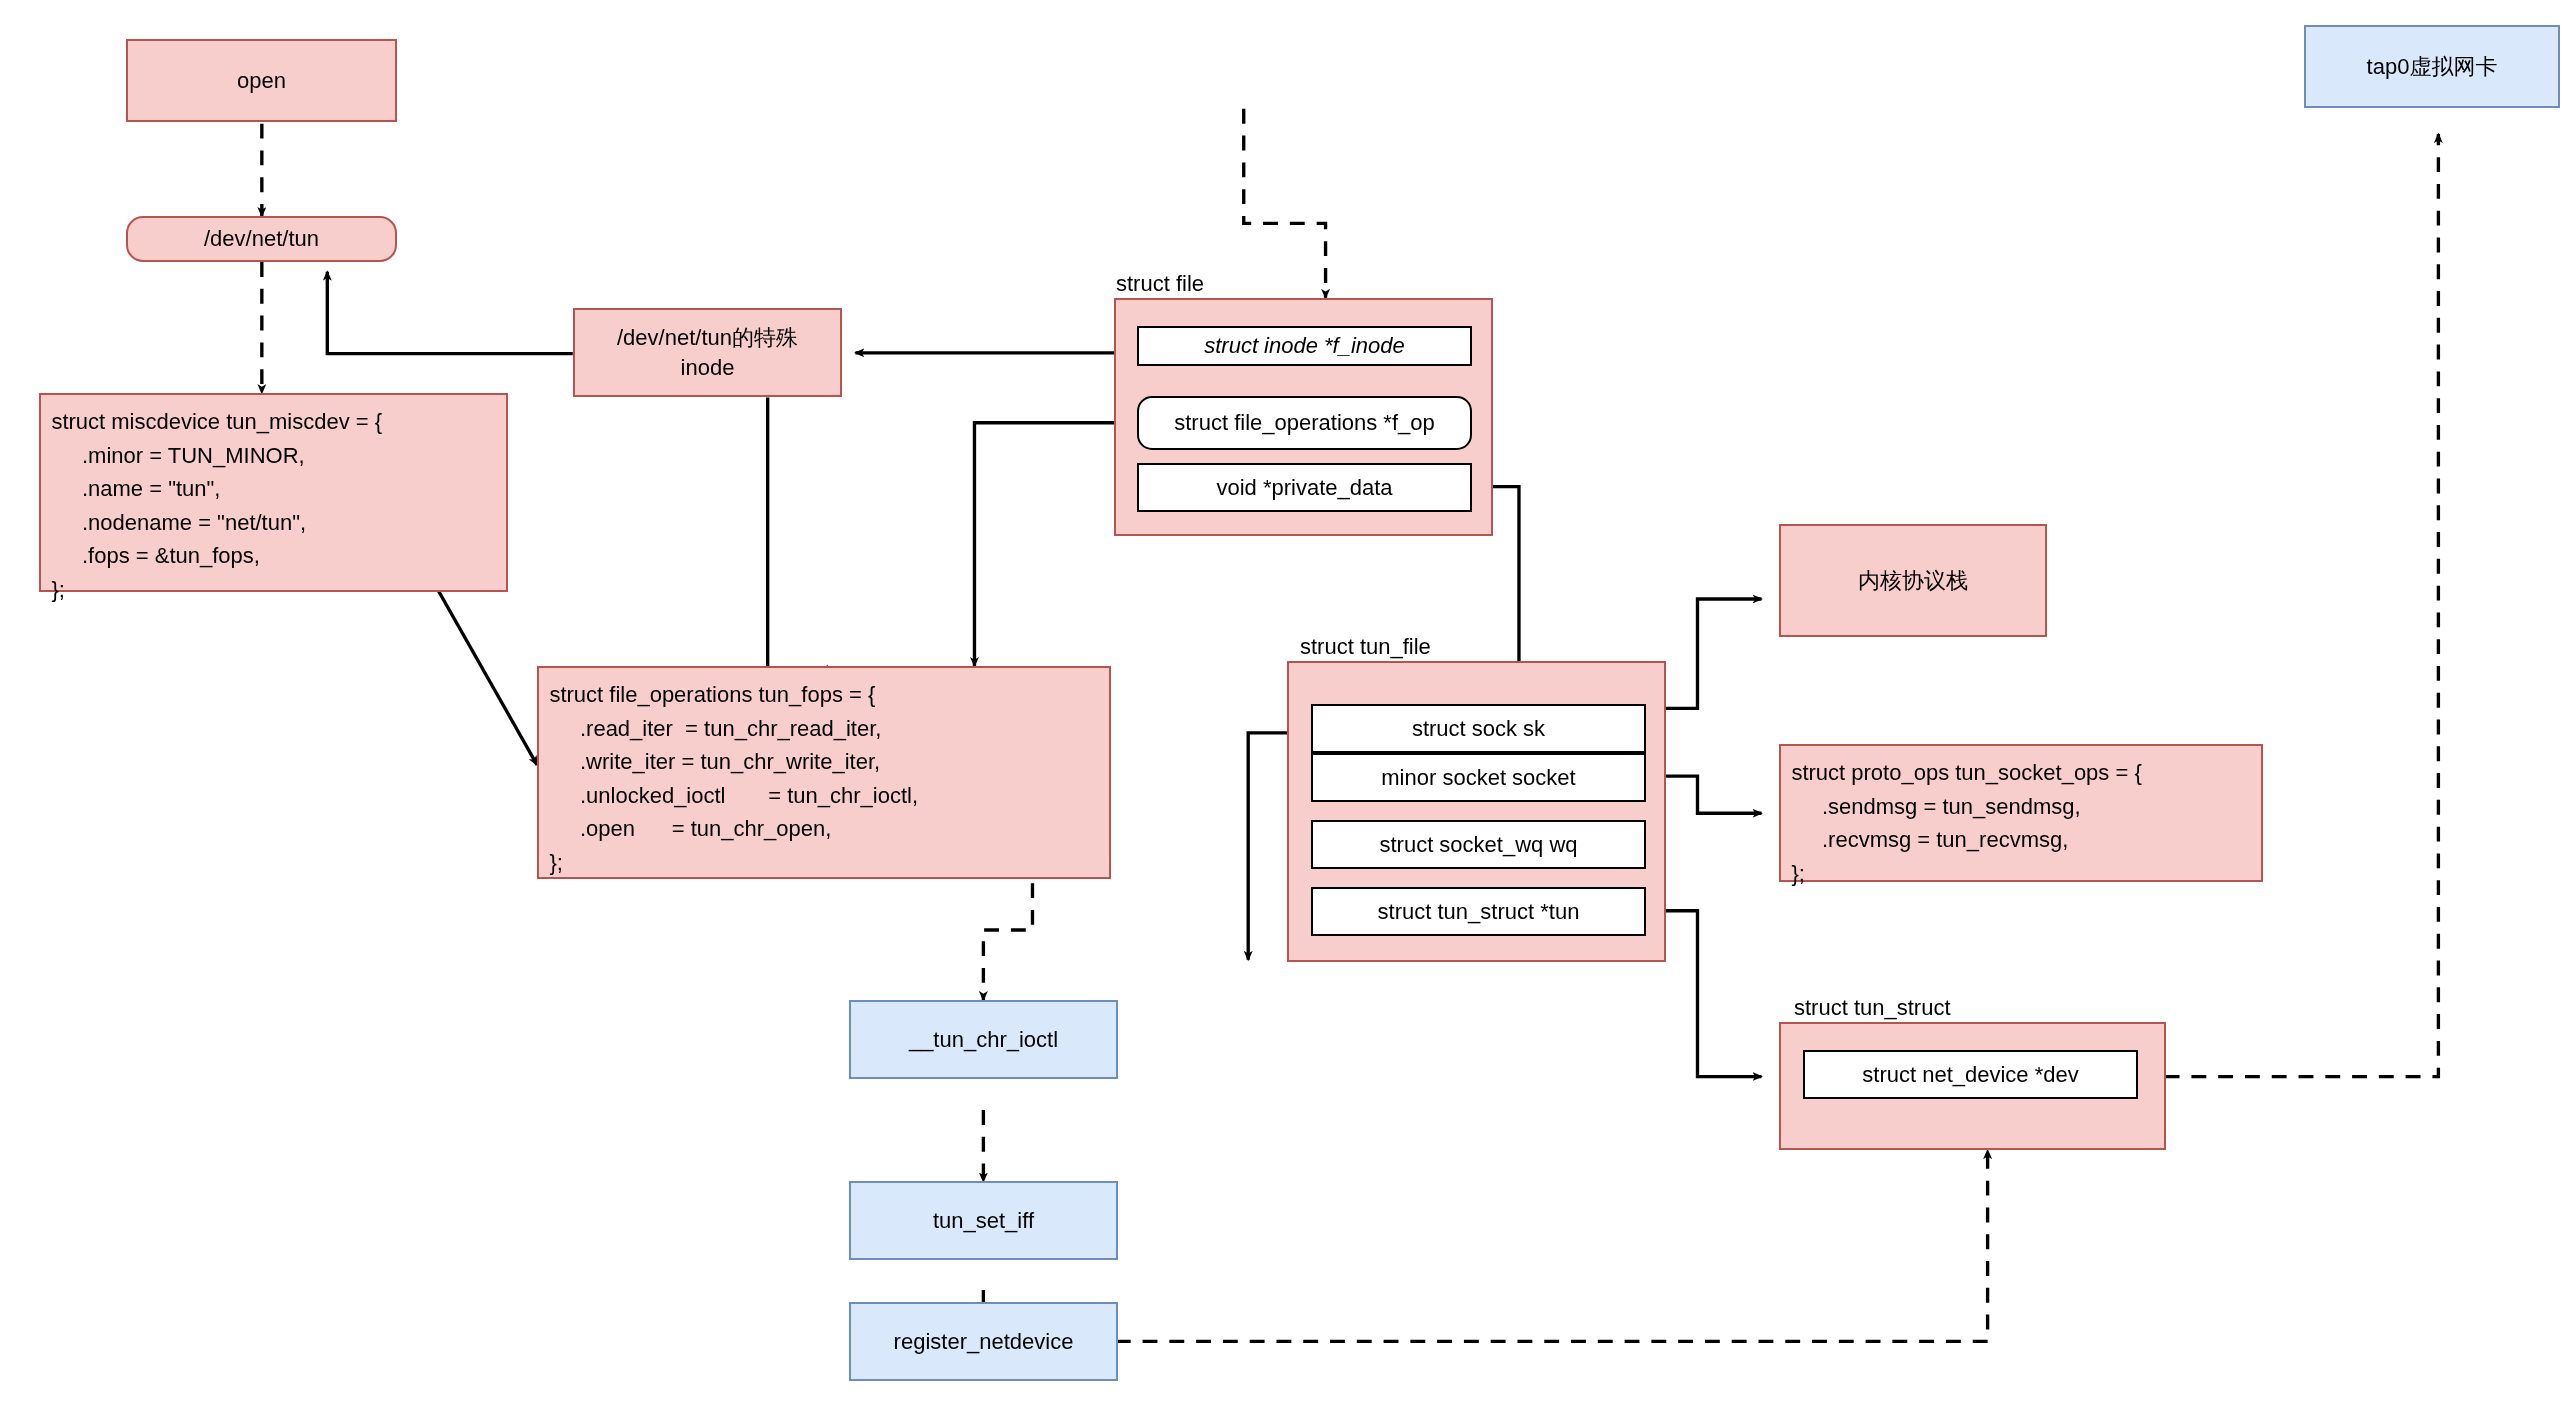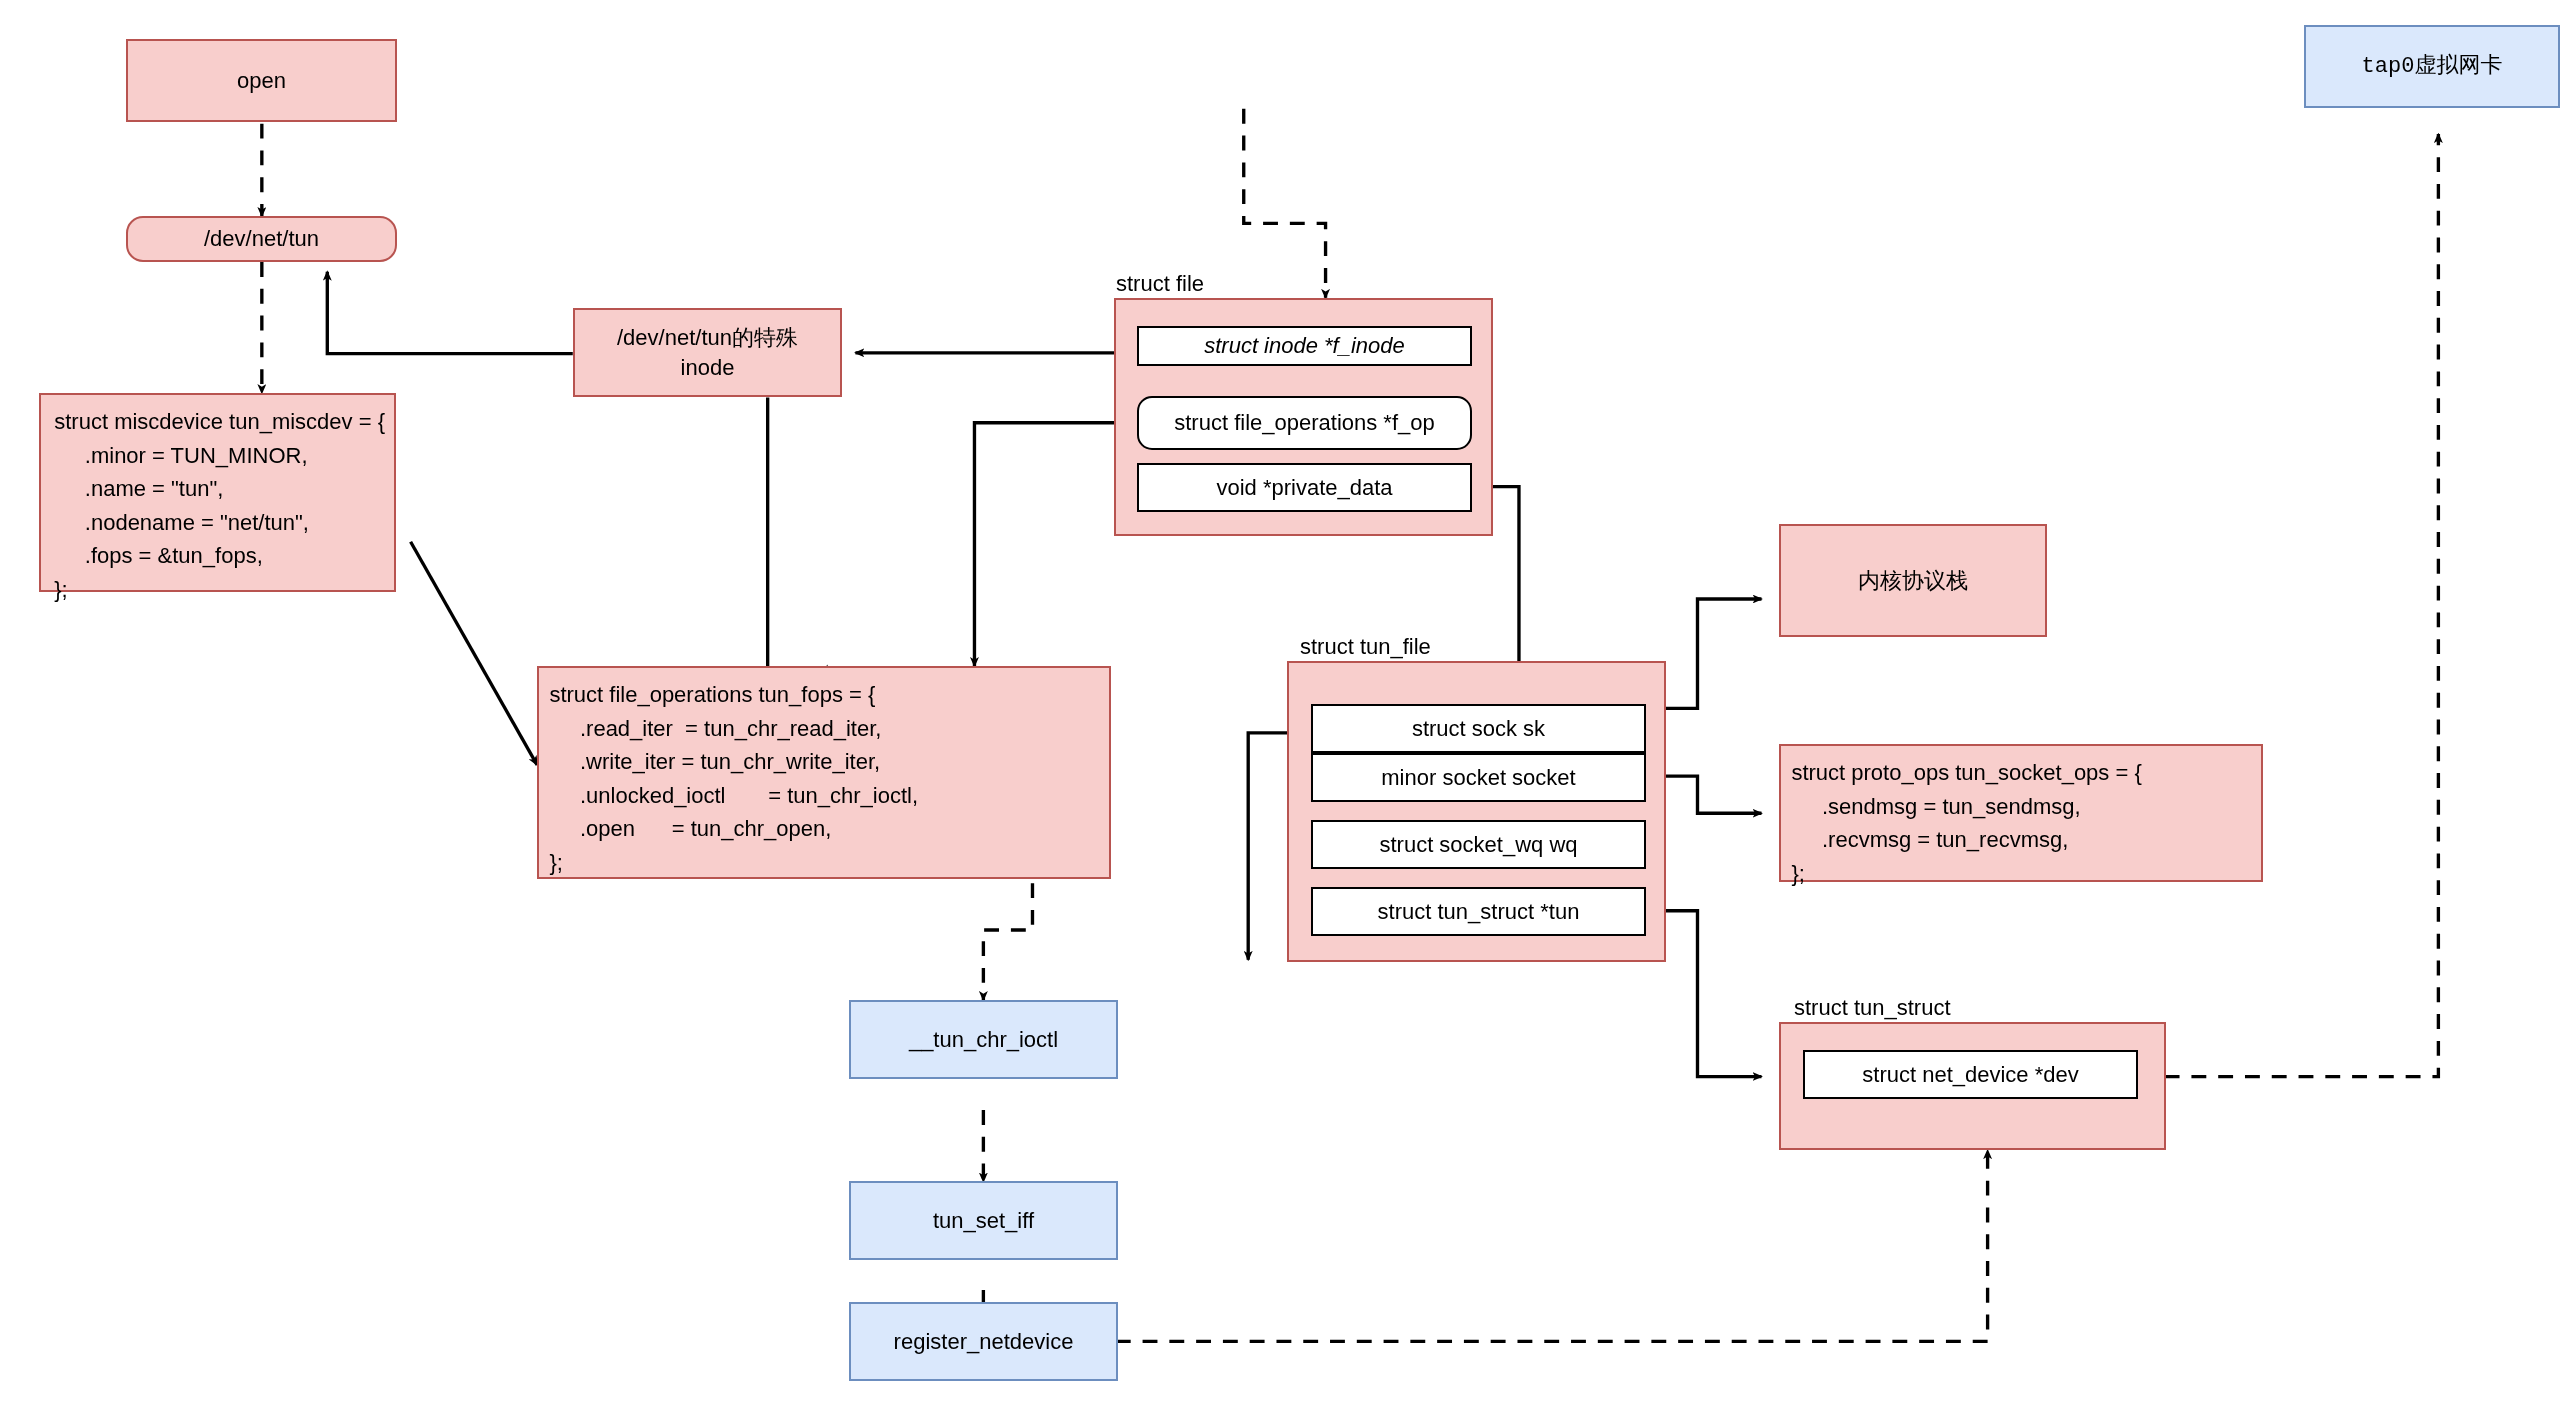--- a/index.html
+++ b/index.html
@@ -67,30 +67,30 @@
 
   <div class="node pink" style="left:126px;top:39px;width:271px;height:83px;">
     <span>open</span>
   </div>
 
   <div class="node pink" style="left:126px;top:216px;width:271px;height:46px;border-radius:17px;">
     <span>/dev/net/tun</span>
   </div>
 
 
-  <div class="node blue" style="left:2304px;top:25px;width:256px;height:83px;font-family:Liberation Mono, monospace;">
+  <div class="node blue" style="left:2304px;top:25px;width:256px;height:83px;">
     <span>tap0虚拟网卡</span>
   </div>
 
   <div class="node pink" style="left:573px;top:308px;width:269px;height:89px;flex-direction:column;">
     <span>/dev/net/tun的特殊</span>
     <span>inode</span>
   </div>
 
-  <div class="node pink codebox" style="left:39px;top:393px;width:357px;height:199px;justify-content:flex-end;">
+  <div class="node pink codebox" style="left:39px;top:393px;width:469px;height:199px;">
     <span>struct miscdevice tun_miscdev = {
      .minor = TUN_MINOR,
      .name = "tun",
      .nodename = "net/tun",
      .fops = &amp;tun_fops,
 };</span>
   </div>
 
   <div class="node pink codebox" style="left:537px;top:666px;width:574px;height:213px;">
     <span>struct file_operations tun_fops = {

